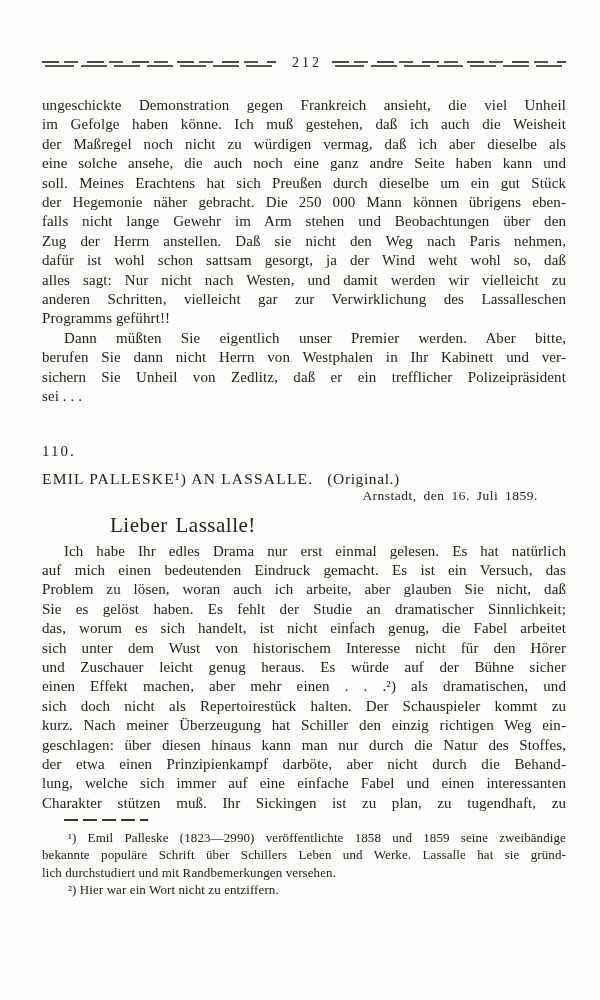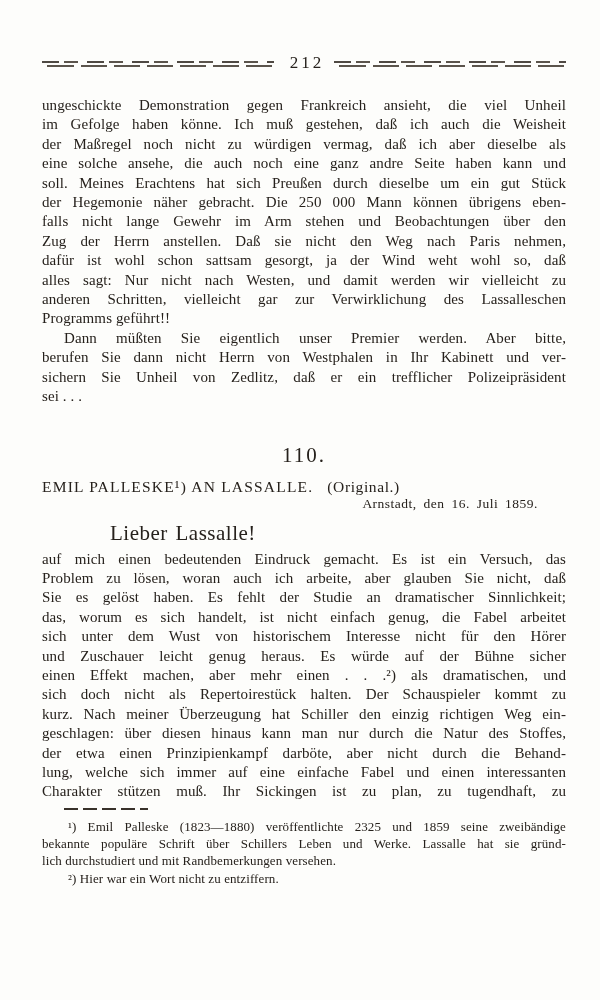--- a/index.html
+++ b/index.html
@@ -8,37 +8,37 @@
     width: 600px; height: 1000px;
     box-sizing: border-box;
     background: #fdfdfb;
     color: #26211c;
     font-family: "Liberation Serif", serif;
     padding: 0 34px 0 42px;
     overflow: hidden;
   }
   
   .running-head { display: flex; align-items: center; margin-top: 54px; height: 18px; }
-  .pagenum { font-size: 17px; letter-spacing: 3px; padding: 0 10px 0 16px; white-space: nowrap; }
+  .pagenum { font-size: 14px; letter-spacing: 3px; padding: 0 10px 0 16px; white-space: nowrap; }
   .rule {
     flex: 1; height: 7px;
     background-image:
       repeating-linear-gradient(90deg, #38312a 0px, #38312a 17px, rgba(0,0,0,0) 17px, rgba(0,0,0,0) 22px, #453d34 22px, #453d34 36px, rgba(0,0,0,0) 36px, rgba(0,0,0,0) 45px),
       repeating-linear-gradient(90deg, #453d34 0px, #453d34 26px, rgba(0,0,0,0) 26px, rgba(0,0,0,0) 33px);
     background-size: 100% 2px, 100% 2px;
     background-position: 0 1px, 6px 5px;
     background-repeat: repeat-x;
     opacity: .88;
   }
   .para { font-size: 15px; line-height: 19.4px; }
   .jline { text-align: justify; text-align-last: justify; letter-spacing: 0.1px; }
   .jline.last { text-align-last: left; }
   .jline.indent { padding-left: 22px; }
   .p1 { margin-top: 24px; }
-  .section-number { margin-top: 36px; text-align: center; font-size: 21px; letter-spacing: 2px; }
+  .section-number { margin-top: 36px; text-align: left; font-size: 15px; letter-spacing: 2px; }
   .heading { margin-top: 10px; font-size: 15.5px; letter-spacing: 1.2px; white-space: nowrap; }
   .heading .orig { margin-left: 14px; letter-spacing: 0.6px; }
   .dateline { text-align: right; padding-right: 28px; font-size: 13.5px; letter-spacing: 0.5px; word-spacing: 3px; }
   .salutation { margin-top: 9px; margin-left: 68px; font-size: 21px; letter-spacing: 0.5px; word-spacing: 2px; }
   .letter { margin-top: 4px; }
   .fn-rule {
     margin-top: 6px; margin-left: 22px; width: 84px; height: 2px;
     background-image: repeating-linear-gradient(90deg, #38312a 0px, #38312a 14px, rgba(0,0,0,0) 14px, rgba(0,0,0,0) 19px);
   }
   .footnote { font-size: 13px; line-height: 17.3px; }
@@ -82,39 +82,40 @@
 
   <div class="heading">
     <span>EMIL PALLESKE¹) AN LASSALLE.</span><span class="orig">(Original.)</span>
   </div>
 
   <div class="dateline">Arnstadt, den 16. Juli 1859.</div>
 
   <div class="salutation">Lieber Lassalle!</div>
 
   <div class="para letter">
+      <div class="jline indent">Ich habe Ihr edles Drama nur erst einmal gelesen. Es hat natürlich</div>
       <div class="jline">auf mich einen bedeutenden Eindruck gemacht. Es ist ein Versuch, das</div>
       <div class="jline">Problem zu lösen, woran auch ich arbeite, aber glauben Sie nicht, daß</div>
       <div class="jline">Sie es gelöst haben. Es fehlt der Studie an dramatischer Sinnlichkeit;</div>
       <div class="jline">das, worum es sich handelt, ist nicht einfach genug, die Fabel arbeitet</div>
       <div class="jline">sich unter dem Wust von historischem Interesse nicht für den Hörer</div>
       <div class="jline">und Zuschauer leicht genug heraus. Es würde auf der Bühne sicher</div>
       <div class="jline">einen Effekt machen, aber mehr einen . . .²) als dramatischen, und</div>
       <div class="jline">sich doch nicht als Repertoirestück halten. Der Schauspieler kommt zu</div>
       <div class="jline">kurz. Nach meiner Überzeugung hat Schiller den einzig richtigen Weg ein-</div>
       <div class="jline">geschlagen: über diesen hinaus kann man nur durch die Natur des Stoffes,</div>
       <div class="jline">der etwa einen Prinzipienkampf darböte, aber nicht durch die Behand-</div>
       <div class="jline">lung, welche sich immer auf eine einfache Fabel und einen interessanten</div>
       <div class="jline">Charakter stützen muß. Ihr Sickingen ist zu plan, zu tugendhaft, zu</div>
     </div>
 
   <div class="fn-rule"></div>
 
   <div class="footnote fn1">
-      <div class="jline indent">¹) Emil Palleske (1823—1880) veröffentlichte 2325 und 1859 seine zweibändige</div>
+      <div class="jline indent">¹) Emil Palleske (1823—2990) veröffentlichte 1858 und 1859 seine zweibändige</div>
       <div class="jline">bekannte populäre Schrift über Schillers Leben und Werke. Lassalle hat sie gründ-</div>
       <div class="jline last">lich durchstudiert und mit Randbemerkungen versehen.</div>
     </div>
 
   <div class="footnote">
       <div class="jline indent last">²) Hier war ein Wort nicht zu entziffern.</div>
     </div>
 
 </div>
 

